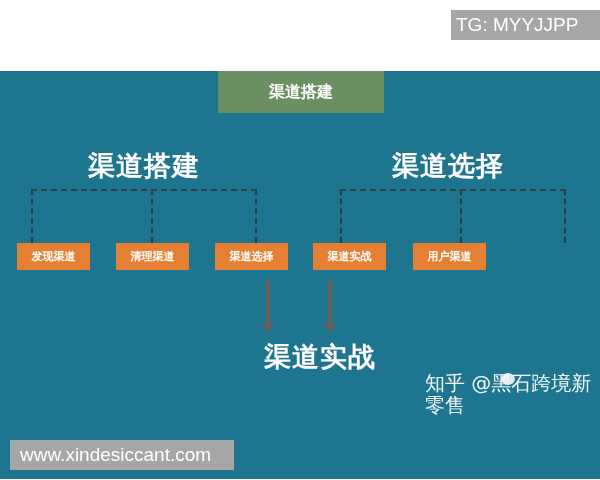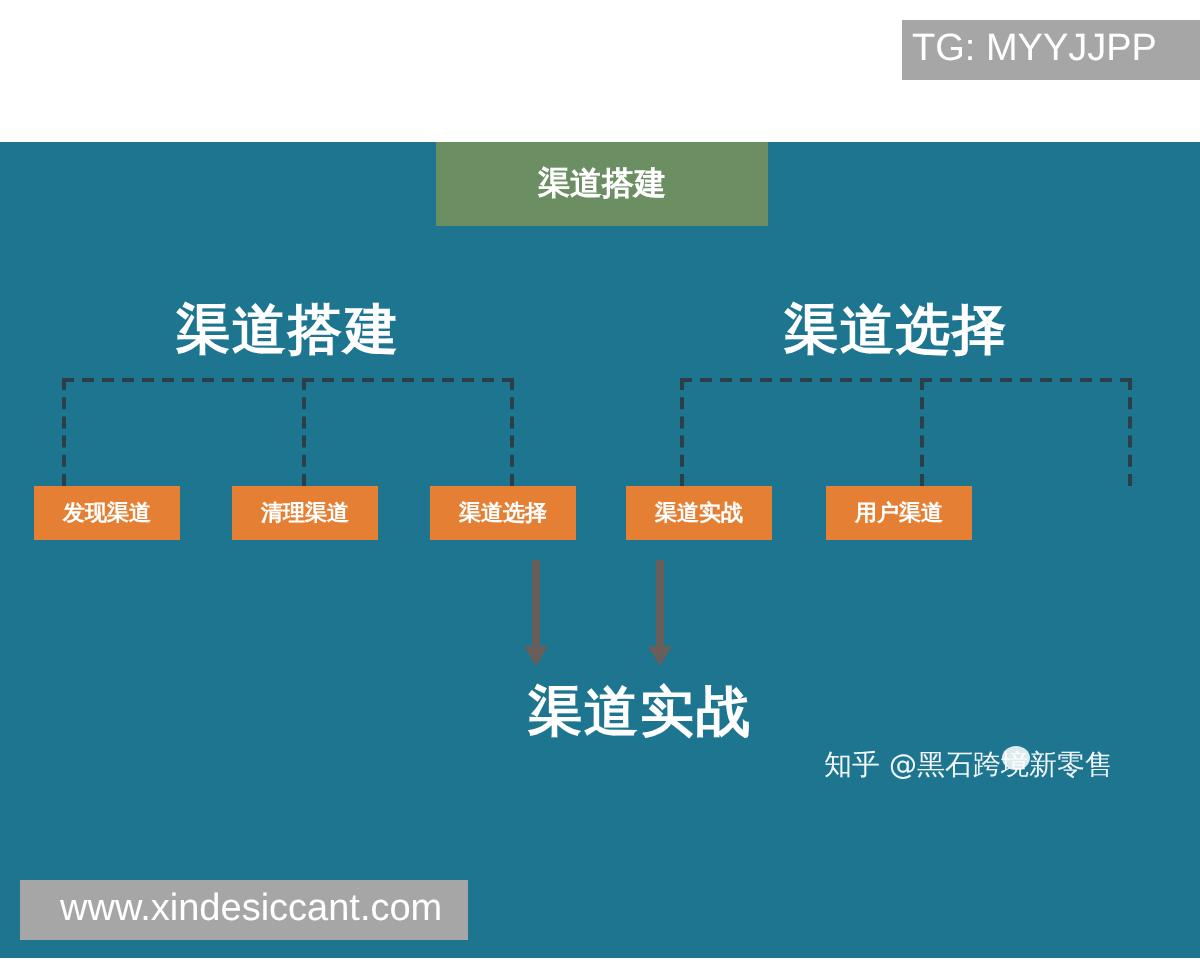--- a/index.html
+++ b/index.html
@@ -13,24 +13,24 @@
             color:#ffffff; font-weight:bold; font-size:16px; line-height:42px; text-align:center; }
   .group-title { position:absolute; color:#ffffff; font-weight:bold; font-size:27px; line-height:34px; letter-spacing:1px; }
   .box { position:absolute; top:172px; width:73px; height:27px; background:#e57f33; color:#ffffff;
          font-weight:bold; font-size:11px; line-height:27px; text-align:center; }
   .dash-h { position:absolute; height:0; border-top:2px dashed #2c3e46; }
   .dash-v { position:absolute; width:0; border-left:2px dashed #2c3e46; }
   .arrow { position:absolute; top:209px; width:4px; height:44px; background:#6a5e5a; }
   .arrow::after { content:""; position:absolute; left:-4px; bottom:-9px; border-left:6px solid transparent;
                   border-right:6px solid transparent; border-top:10px solid #6a5e5a; }
   .combat { position:absolute; left:244px; top:269px; color:#ffffff; font-weight:bold; font-size:27px; line-height:34px; letter-spacing:1px;margin-left:20px; }
-  .wm { position:absolute; left:412px; top:301px; color:#ffffff; font-size:14px; line-height:22px; opacity:0.95; }
+  .wm { position:absolute; left:425px; top:301px; color:#ffffff; font-size:20px; line-height:22px; opacity:0.95; }
   .wm-icon { position:absolute; left:501px; top:302px; width:14px; height:12px; background:#ffffff; border-radius:50%; opacity:0.85; }
   .site { position:absolute; left:10px; top:440px; width:224px; height:30px; background:#a6a6a6; color:#ffffff;
-          font-family:"Liberation Sans", sans-serif; font-size:19px; line-height:30px; padding-left:20px; box-sizing:border-box; }
+          font-family:"Liberation Sans", sans-serif; font-size:19px; line-height:30px; padding-left:10px; box-sizing:border-box; }
 </style>
 </head>
 <body>
 
 <div class="tg">TG: MYYJJPP</div>
 
 <div class="panel">
   <div class="header">渠道搭建</div>
 
   <div class="group-title" style="left:88px; top:78px;">渠道搭建</div>

